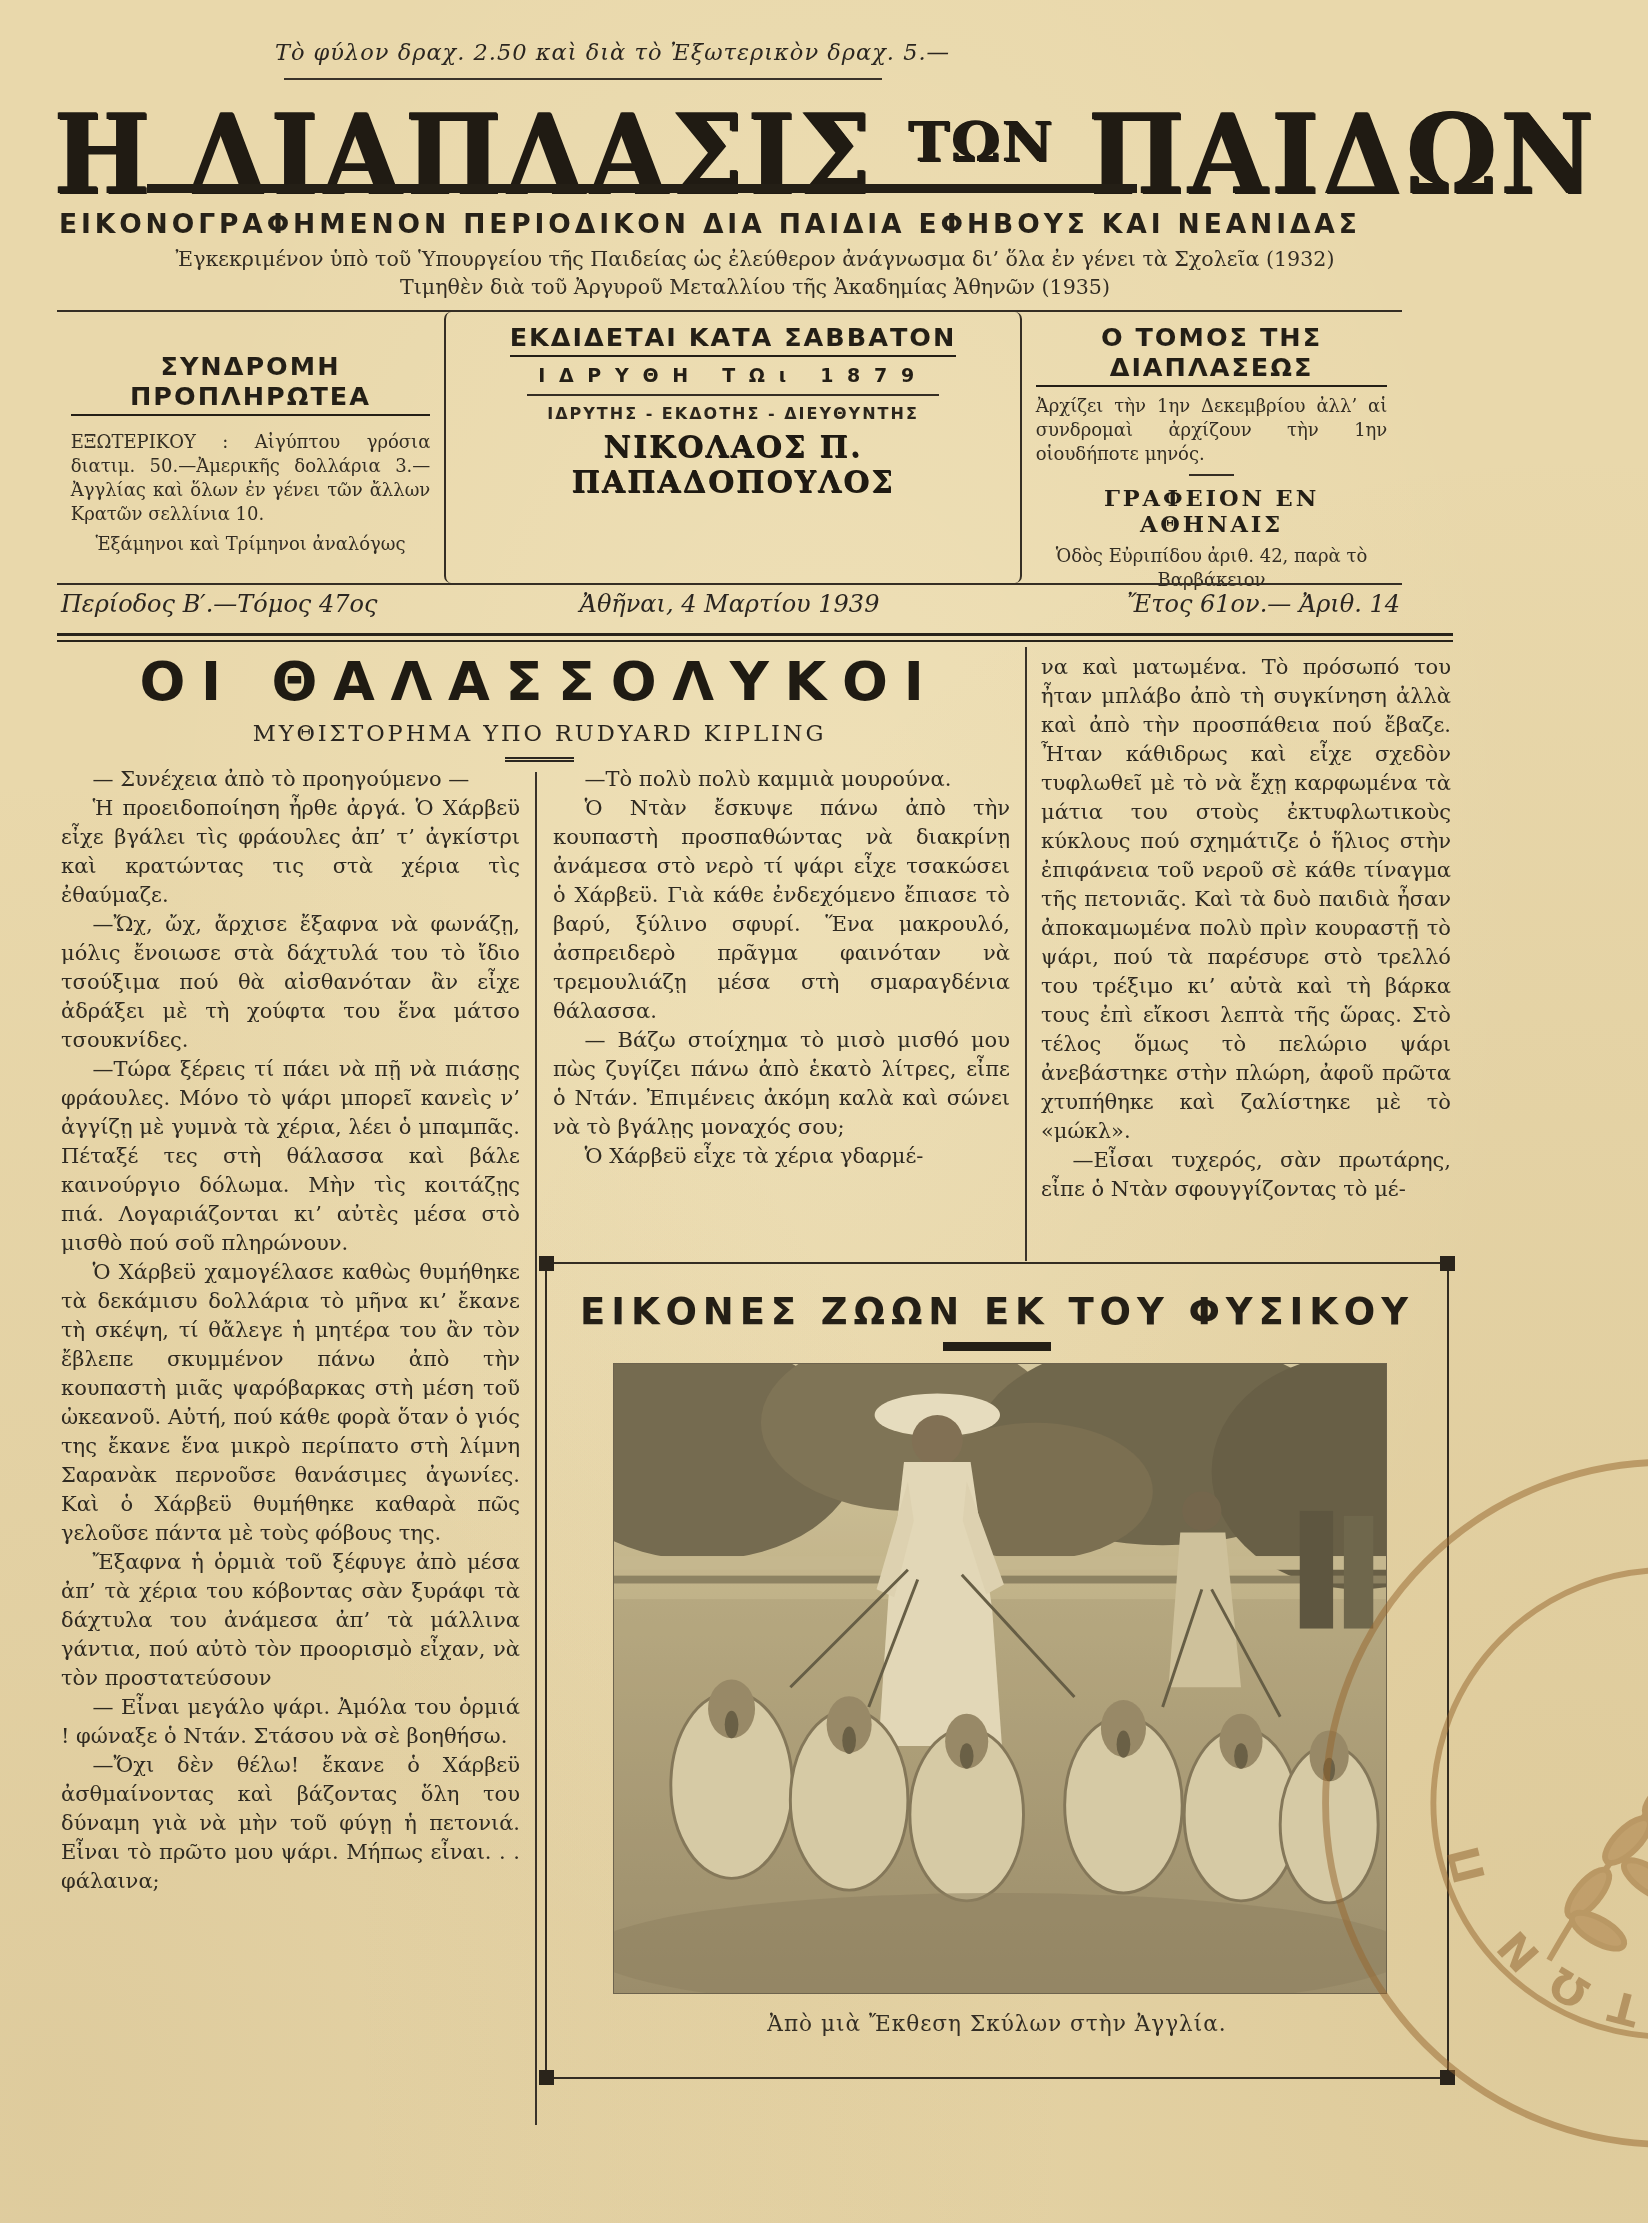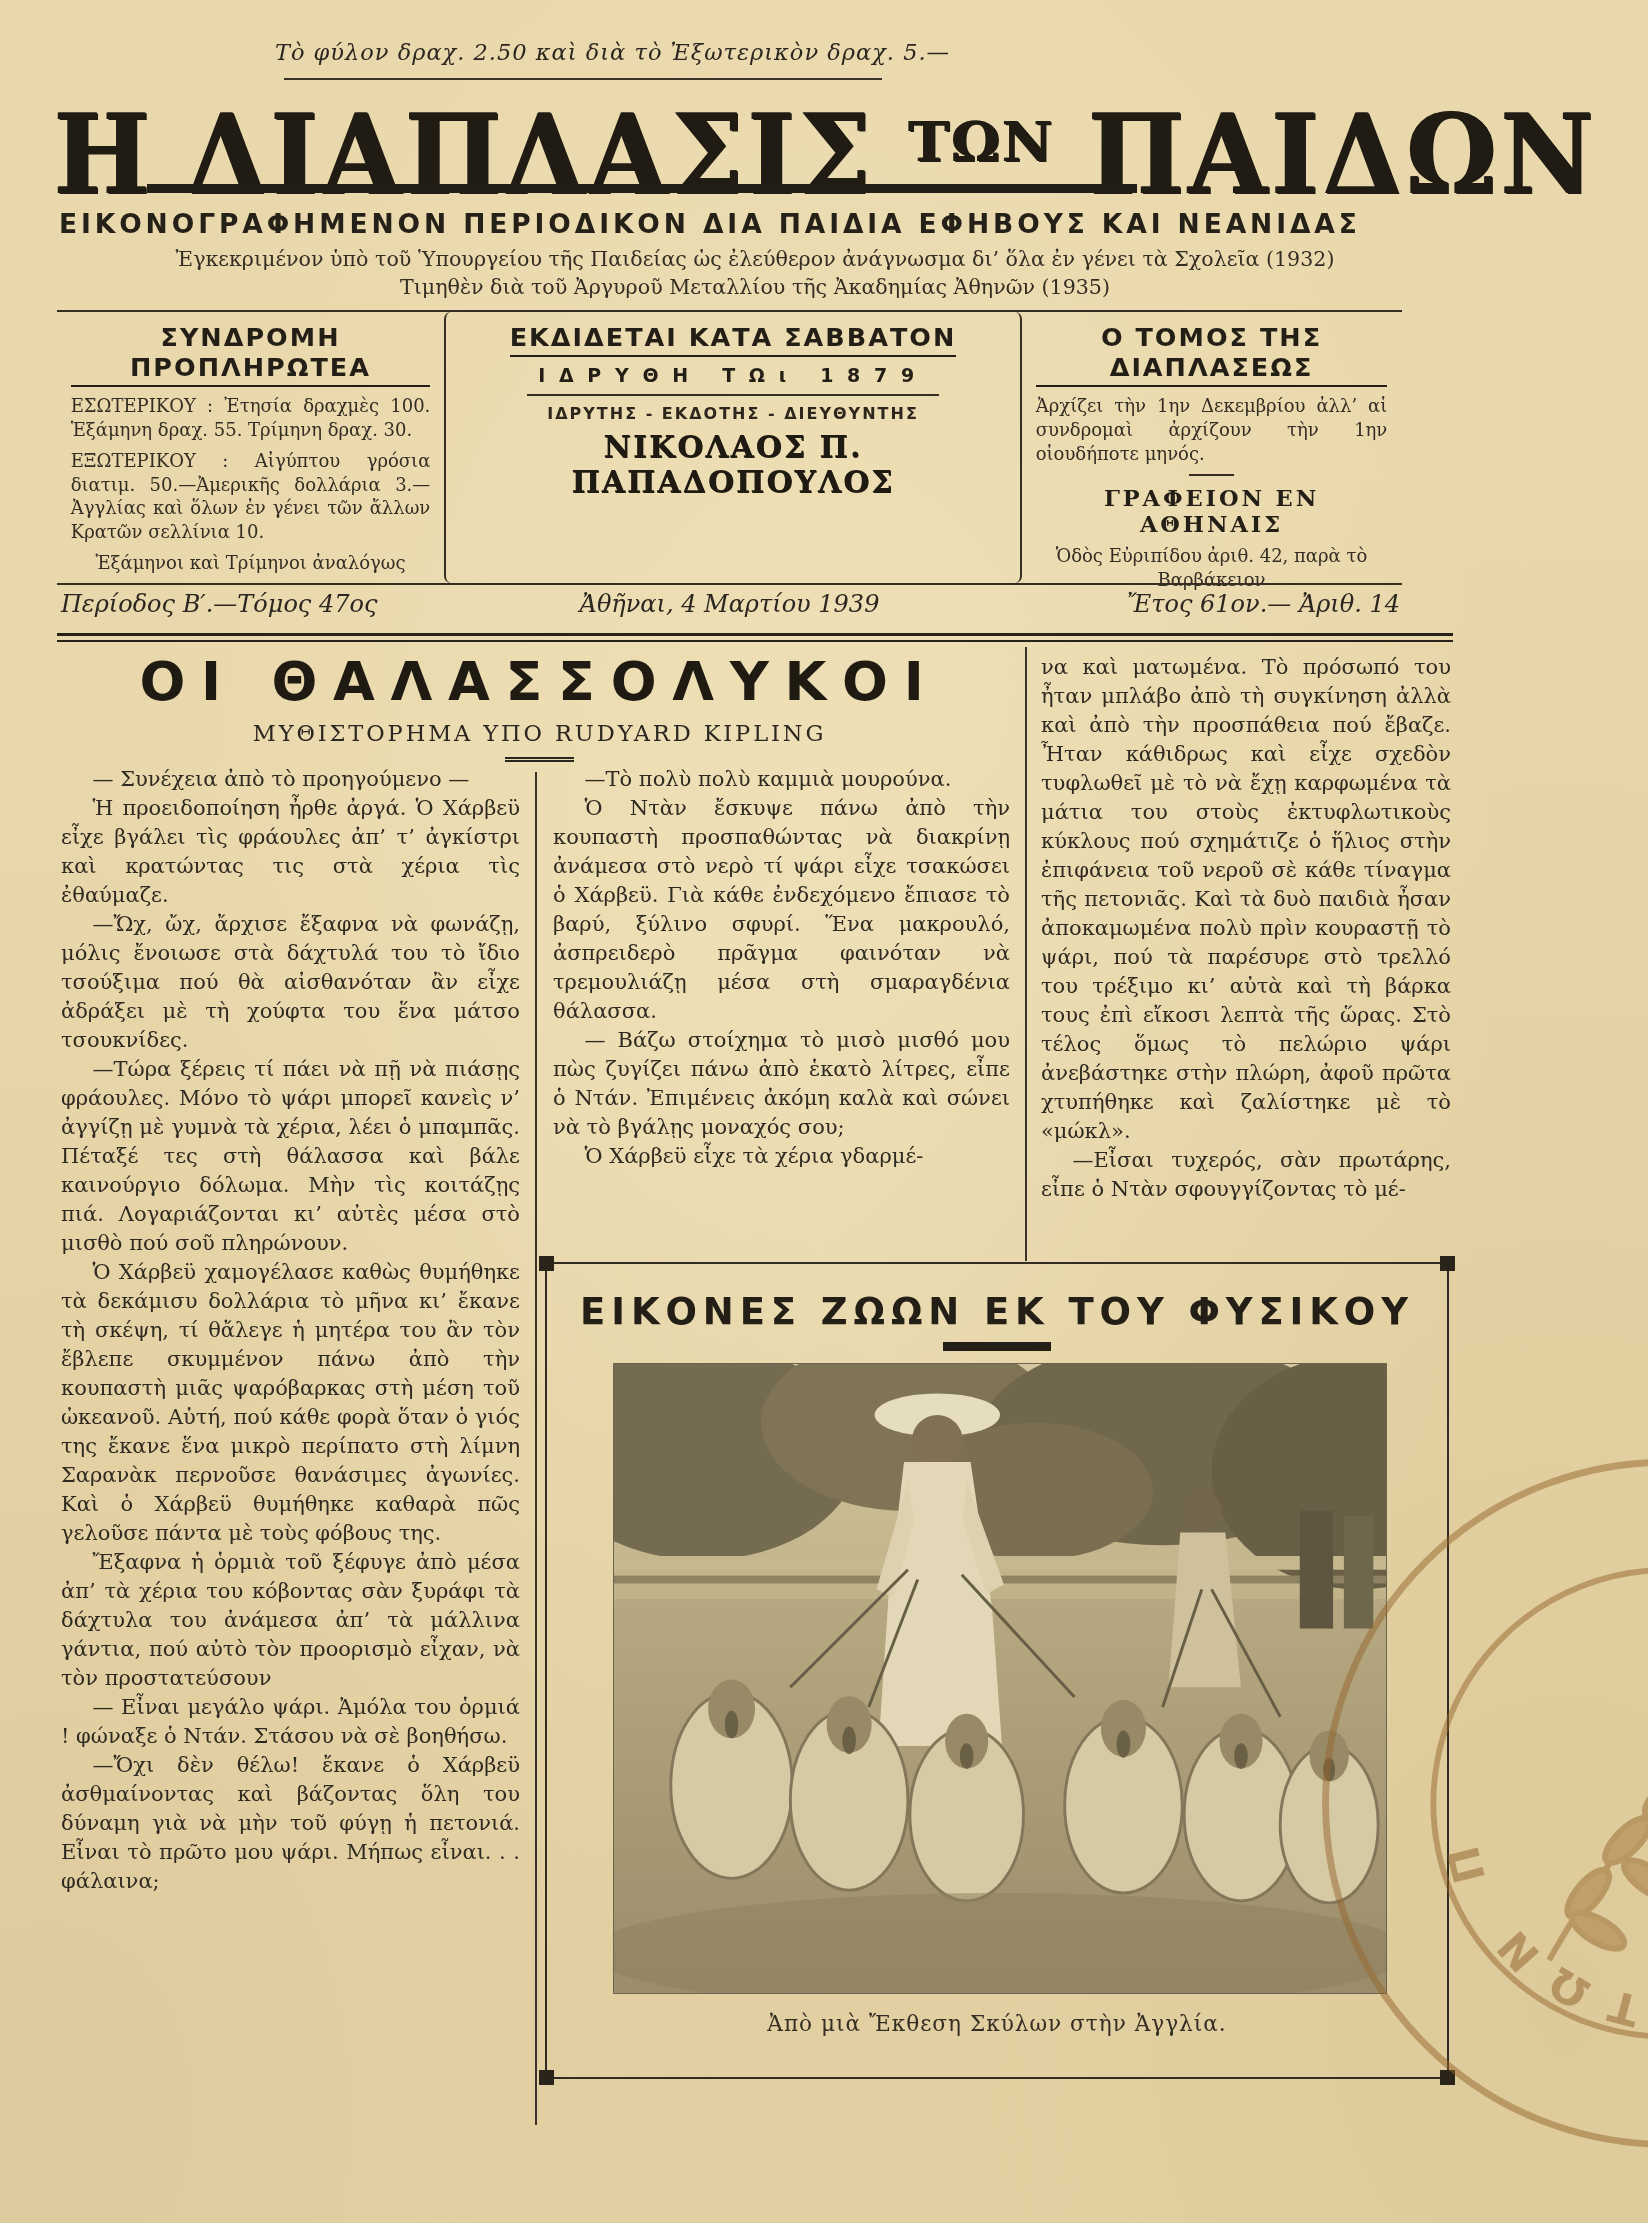--- a/index.html
+++ b/index.html
@@ -49,21 +49,21 @@
   .approval-1{top:247px;}
   .approval-2{top:275px;}
 
   
   .infobox{
     top:310px;left:57px;width:1345px;height:271px;
     border-top:2.9px solid #352e24;border-bottom:2px solid #352e24;
     display:flex;
   }
   .ib-col{padding:9.8px 13.7px 5.9px 13.7px;box-sizing:border-box;}
-  .ib-left{width:387px;}
+  .ib-left{width:387px;margin-top:29px;}
   .ib-center{width:578px;border-left:2px solid #352e24;border-right:2px solid #352e24;text-align:center;border-radius:7px;}
   .ib-right{width:379px;}
   .ib-title{
     text-align:center;font-family:"DejaVu Sans", sans-serif;font-weight:bold;
     font-size:25.5px;letter-spacing:2px;margin-bottom:7.8px;color:#241f16;
   }
   .ib-title > span{display:inline-block;border-bottom:2px solid #241f16;padding-bottom:2.9px;}
   .ib-text{font-size:18px;line-height:1.32;text-align:justify;color:#332d23;}
   .ib-text.center{text-align:center;}
   .ib-gap{height:6.9px;}
@@ -153,21 +153,20 @@
   </div>
   <div class="abs masthead-bar" data-interactable="false"></div>
 
   <div class="abs subtitle" data-interactable="false">ΕΙΚΟΝΟΓΡΑΦΗΜΕΝΟΝ ΠΕΡΙΟΔΙΚΟΝ ΔΙΑ ΠΑΙΔΙΑ ΕΦΗΒΟΥΣ ΚΑΙ ΝΕΑΝΙΔΑΣ</div>
   <div class="abs approval approval-1" data-interactable="false">Ἐγκεκριμένον ὑπὸ τοῦ Ὑπουργείου τῆς Παιδείας ὡς ἐλεύθερον ἀνάγνωσμα δι’ ὅλα ἐν γένει τὰ Σχολεῖα (1932)</div>
   <div class="abs approval approval-2" data-interactable="false">Τιμηθὲν διὰ τοῦ Ἀργυροῦ Μεταλλίου τῆς Ἀκαδημίας Ἀθηνῶν (1935)</div>
 
   <div class="abs infobox" data-interactable="false">
     <div class="ib-col ib-left" data-interactable="false">
       <div class="ib-title" data-interactable="false"><span>ΣΥΝΔΡΟΜΗ ΠΡΟΠΛΗΡΩΤΕΑ</span></div>
-      <div class="ib-text" data-interactable="false">ΕΣΩΤΕΡΙΚΟΥ : Ἐτησία δραχμὲς 100. Ἑξάμηνη δραχ. 55. Τρίμηνη δραχ. 30.</div>
       <div class="ib-gap"></div>
       <div class="ib-text" data-interactable="false">ΕΞΩΤΕΡΙΚΟΥ : Αἰγύπτου γρόσια διατιμ. 50.—Ἀμερικῆς δολλάρια 3.—Ἀγγλίας καὶ ὅλων ἐν γένει τῶν ἄλλων Κρατῶν σελλίνια 10.</div>
       <div class="ib-gap"></div>
       <div class="ib-text center" data-interactable="false">Ἑξάμηνοι καὶ Τρίμηνοι ἀναλόγως</div>
     </div>
     <div class="ib-col ib-center" data-interactable="false">
       <div class="ib-title" data-interactable="false"><span>ΕΚΔΙΔΕΤΑΙ ΚΑΤΑ ΣΑΒΒΑΤΟΝ</span></div>
       <div class="ib-founded" data-interactable="false">ΙΔΡΥΘΗ ΤΩι 1879</div>
       <div class="ib-rule" style="width:412px;" data-interactable="false"></div>
       <div class="ib-founder-label" data-interactable="false">ΙΔΡΥΤΗΣ - ΕΚΔΟΤΗΣ - ΔΙΕΥΘΥΝΤΗΣ</div>

